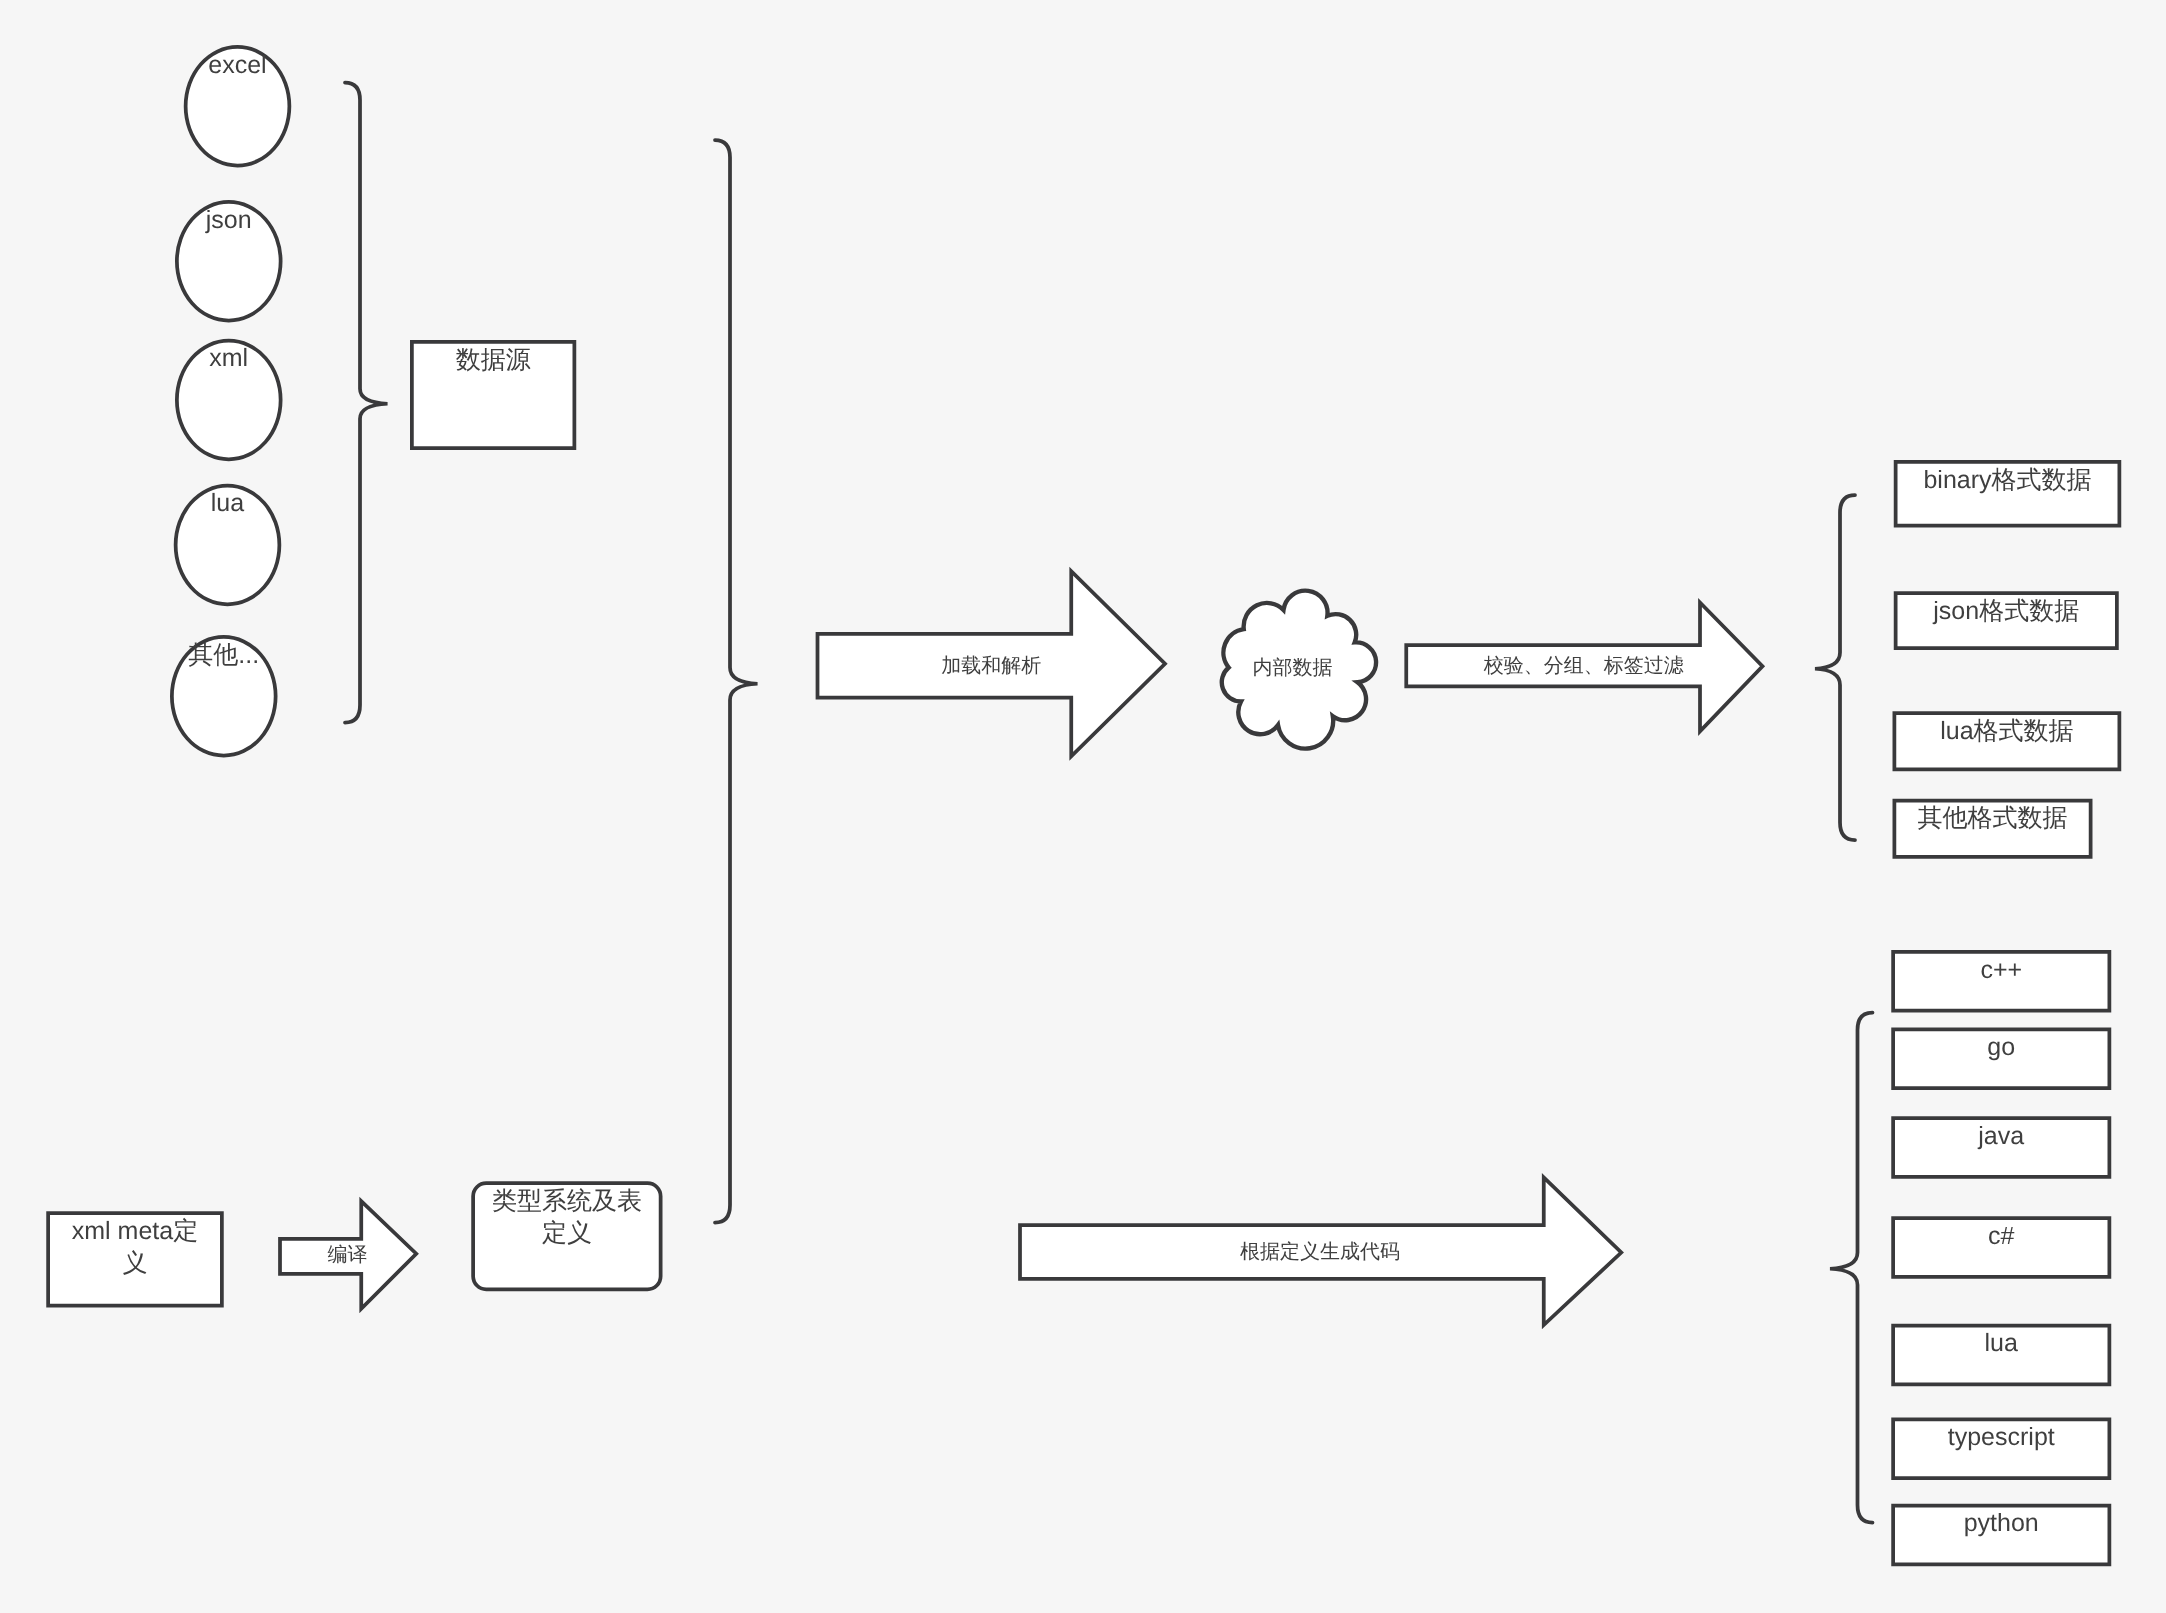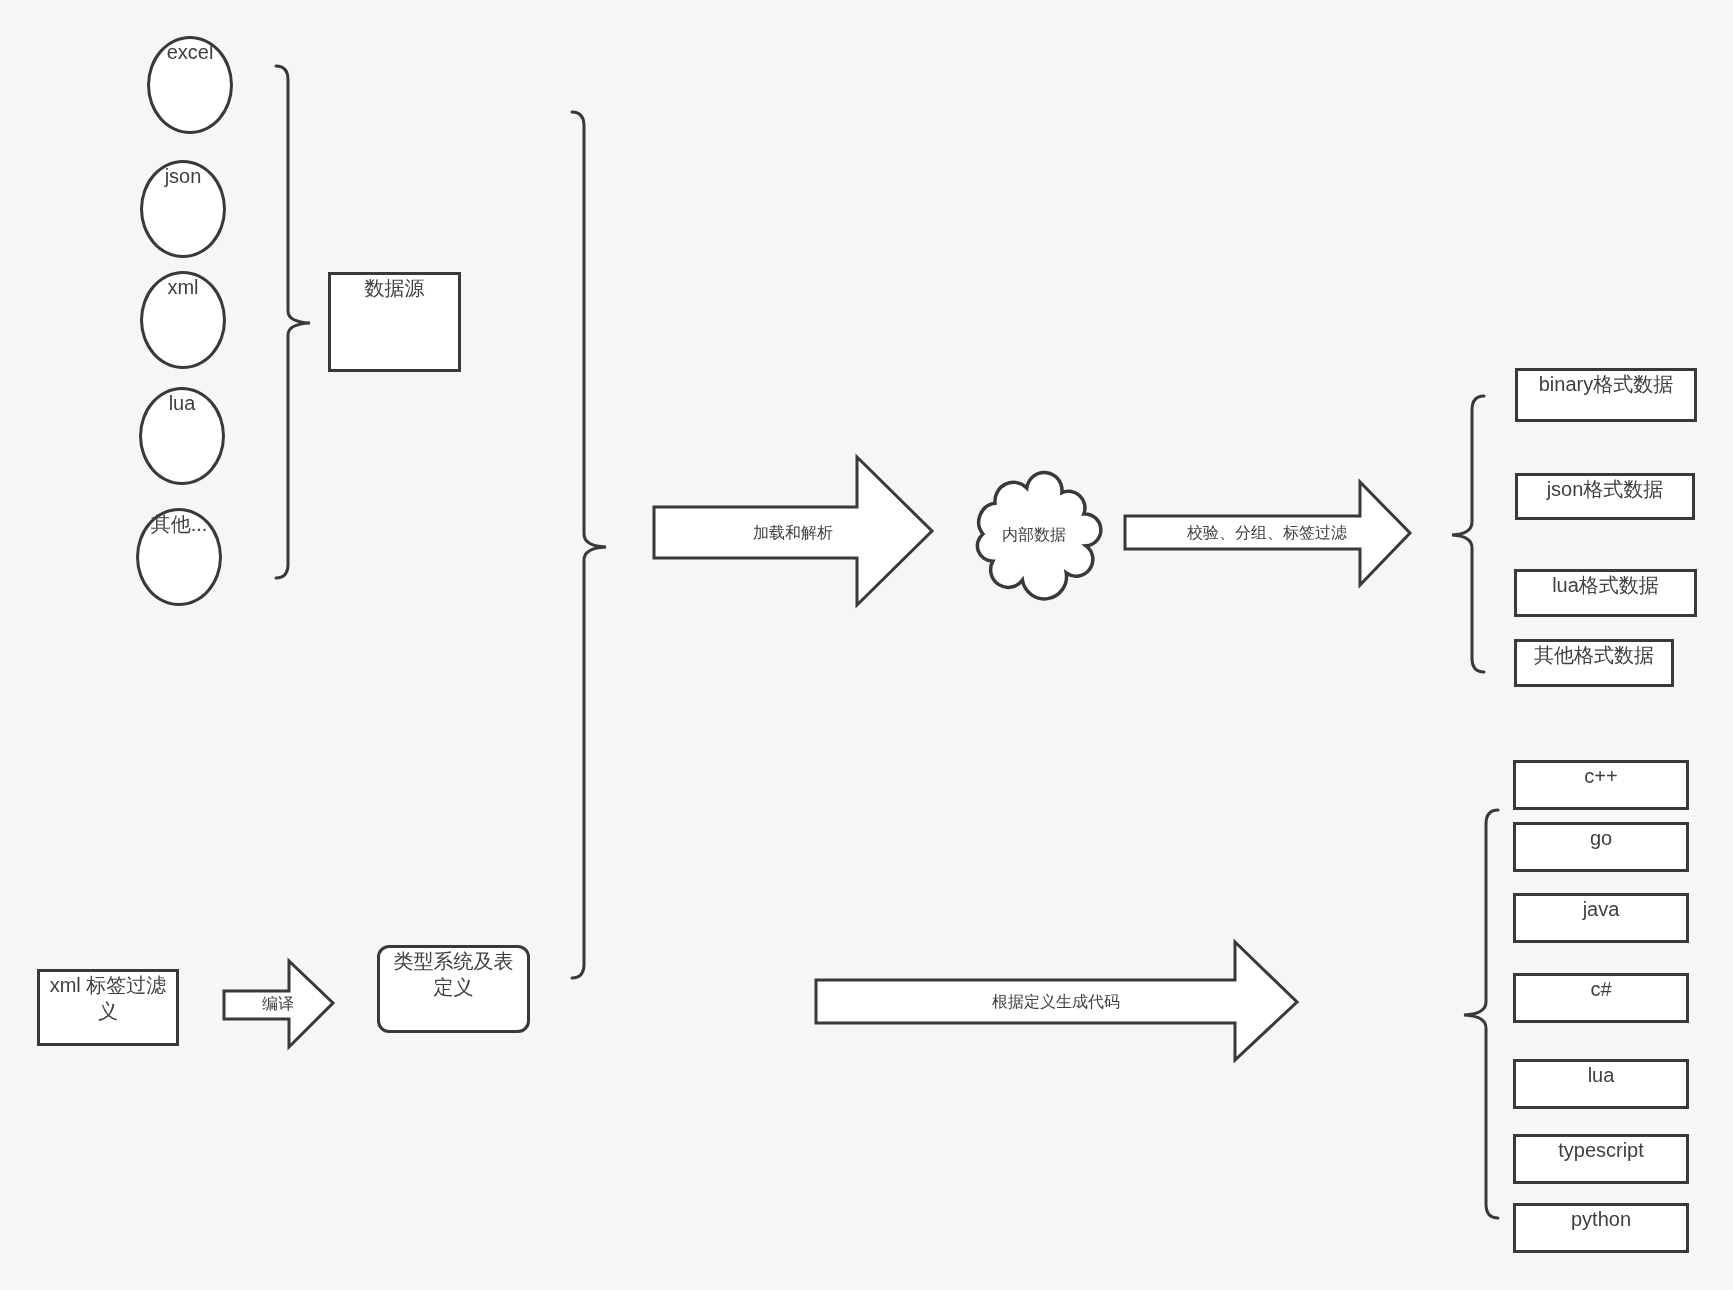--- a/index.html
+++ b/index.html
@@ -71,26 +71,26 @@
   <div class="box ellipse" style="left:140px;top:271px;width:86px;height:98px">
     <span>xml</span>
   </div>
   <div class="box ellipse" style="left:139px;top:387px;width:86px;height:98px">
     <span>lua</span>
   </div>
   <div class="box ellipse" style="left:136px;top:508px;width:86px;height:98px">
     <span>其他...</span>
   </div>
 
-  <div class="box" style="left:328px;top:272px;width:133px;height:100px">
+  <div class="box" style="left:328px;top:272px;width:133px;height:88px">
     <span>数据源</span>
   </div>
 
   <div class="box prewrap" style="left:37px;top:969px;width:142px;height:77px">
-    <span class="prewrap">xml 标签过滤
+    <span class="prewrap">xml meta定
 义</span>
   </div>
   <div class="box rounded prewrap" style="left:377px;top:945px;width:153px;height:88px">
     <span class="prewrap">类型系统及表
 定义</span>
   </div>
 
   <div class="box" style="left:1515px;top:368px;width:182px;height:54px">
     <span>binary格式数据</span>
   </div>

